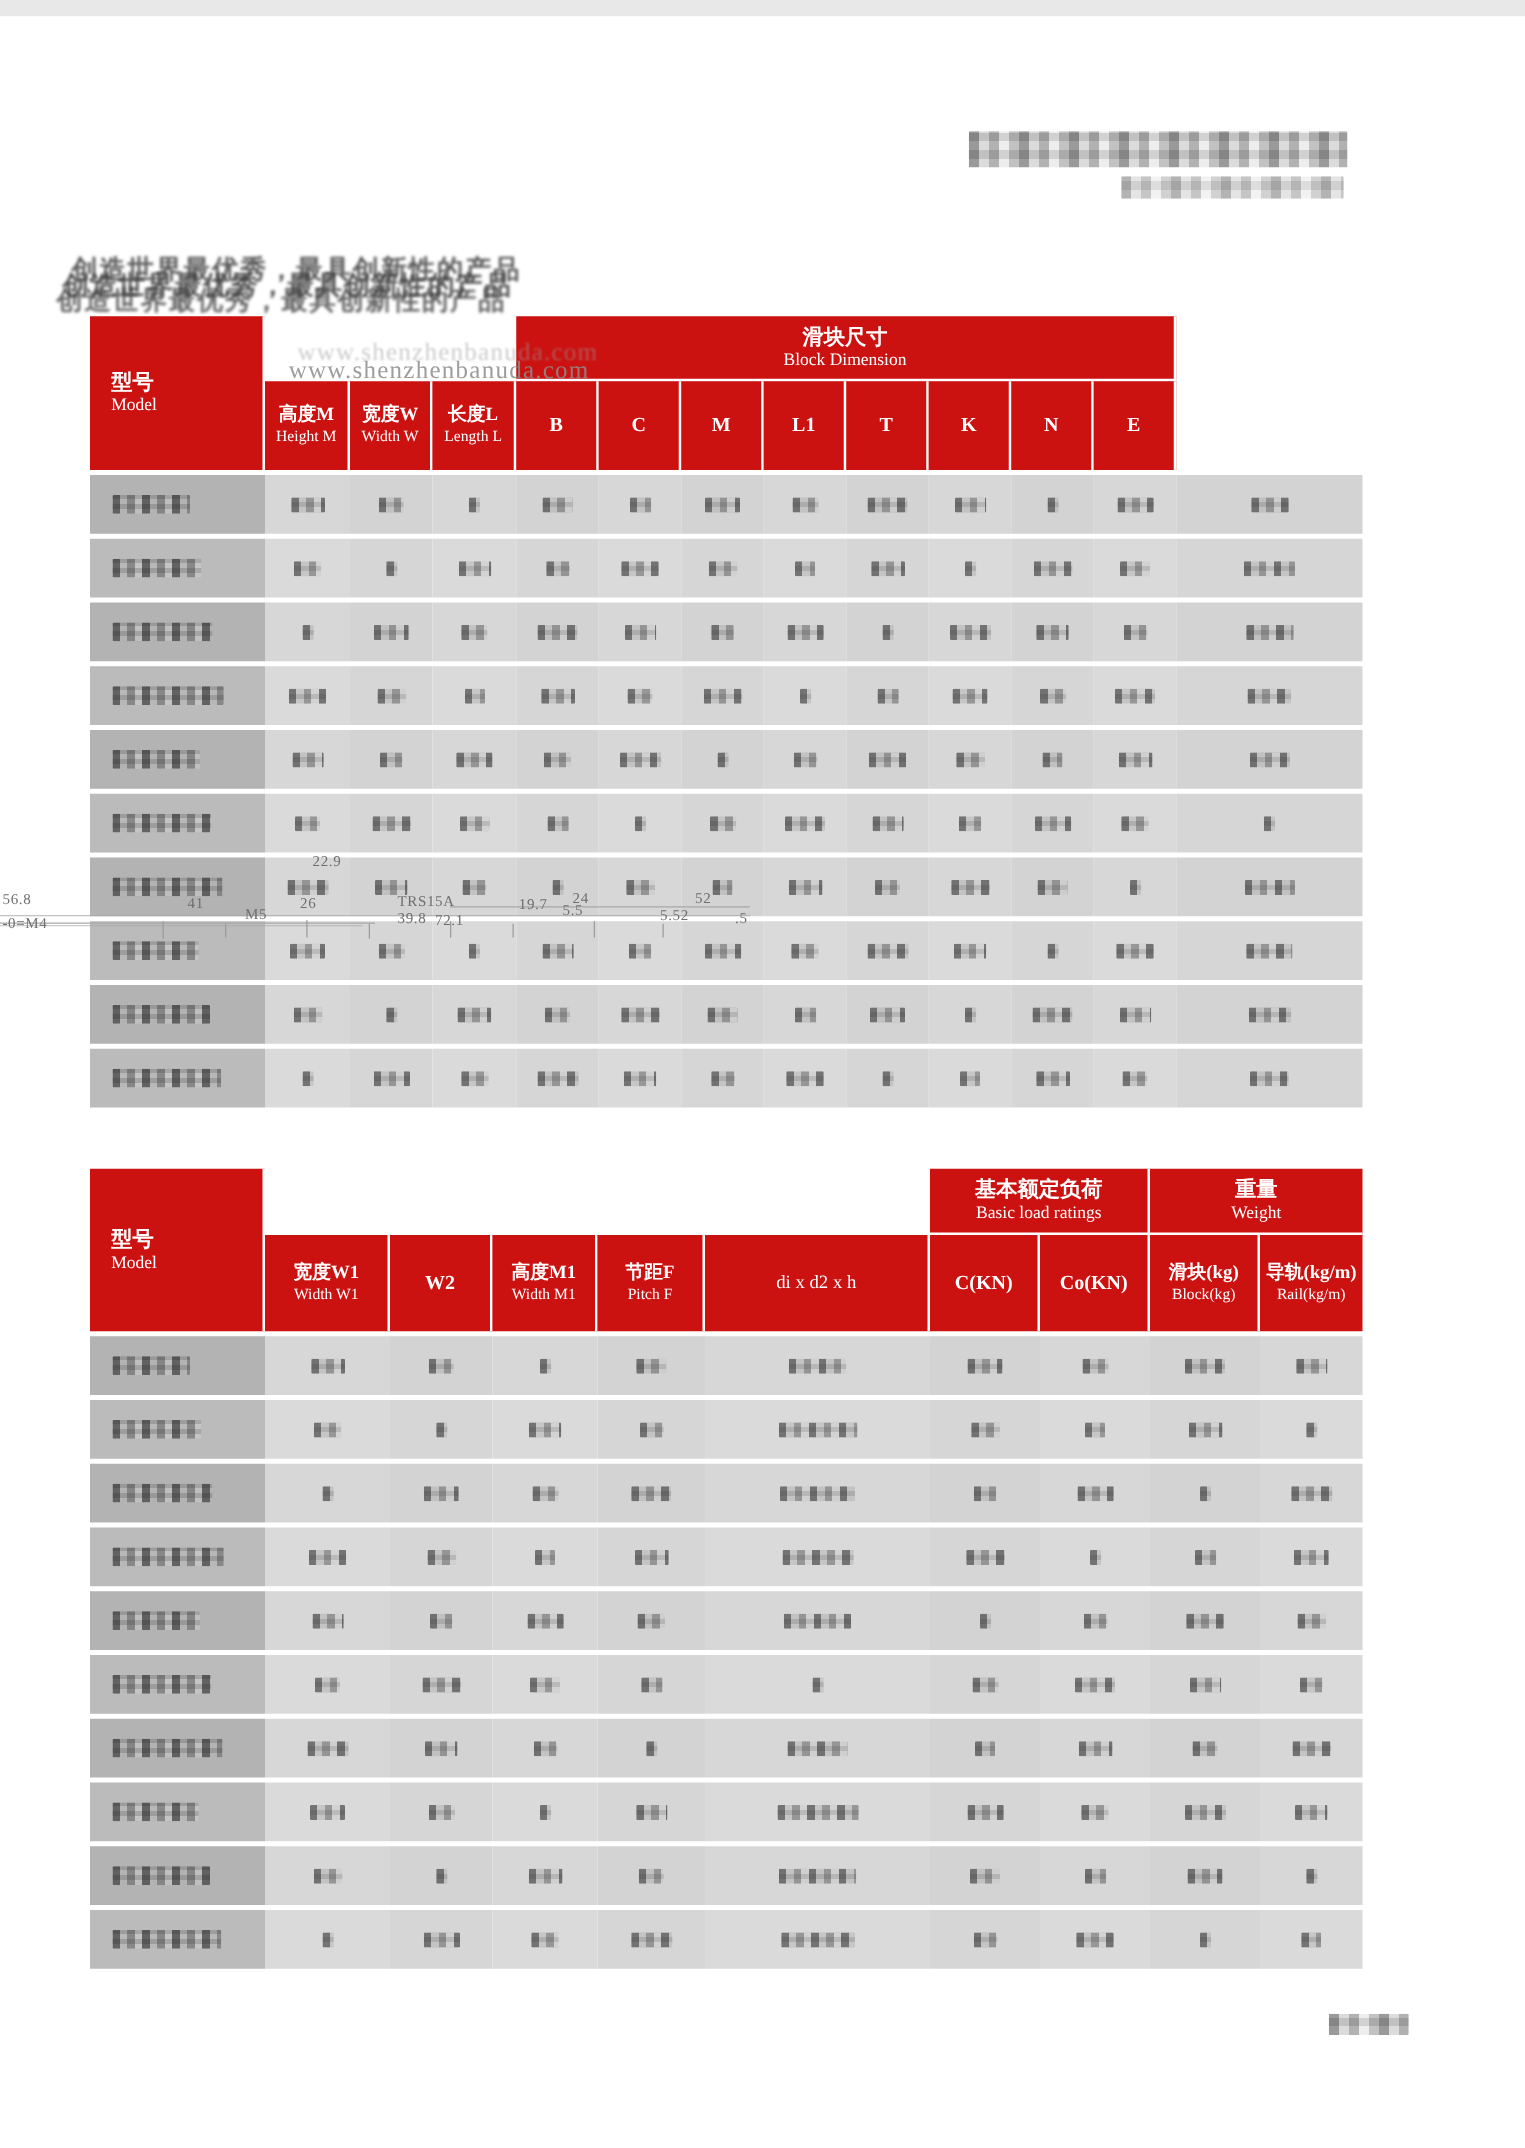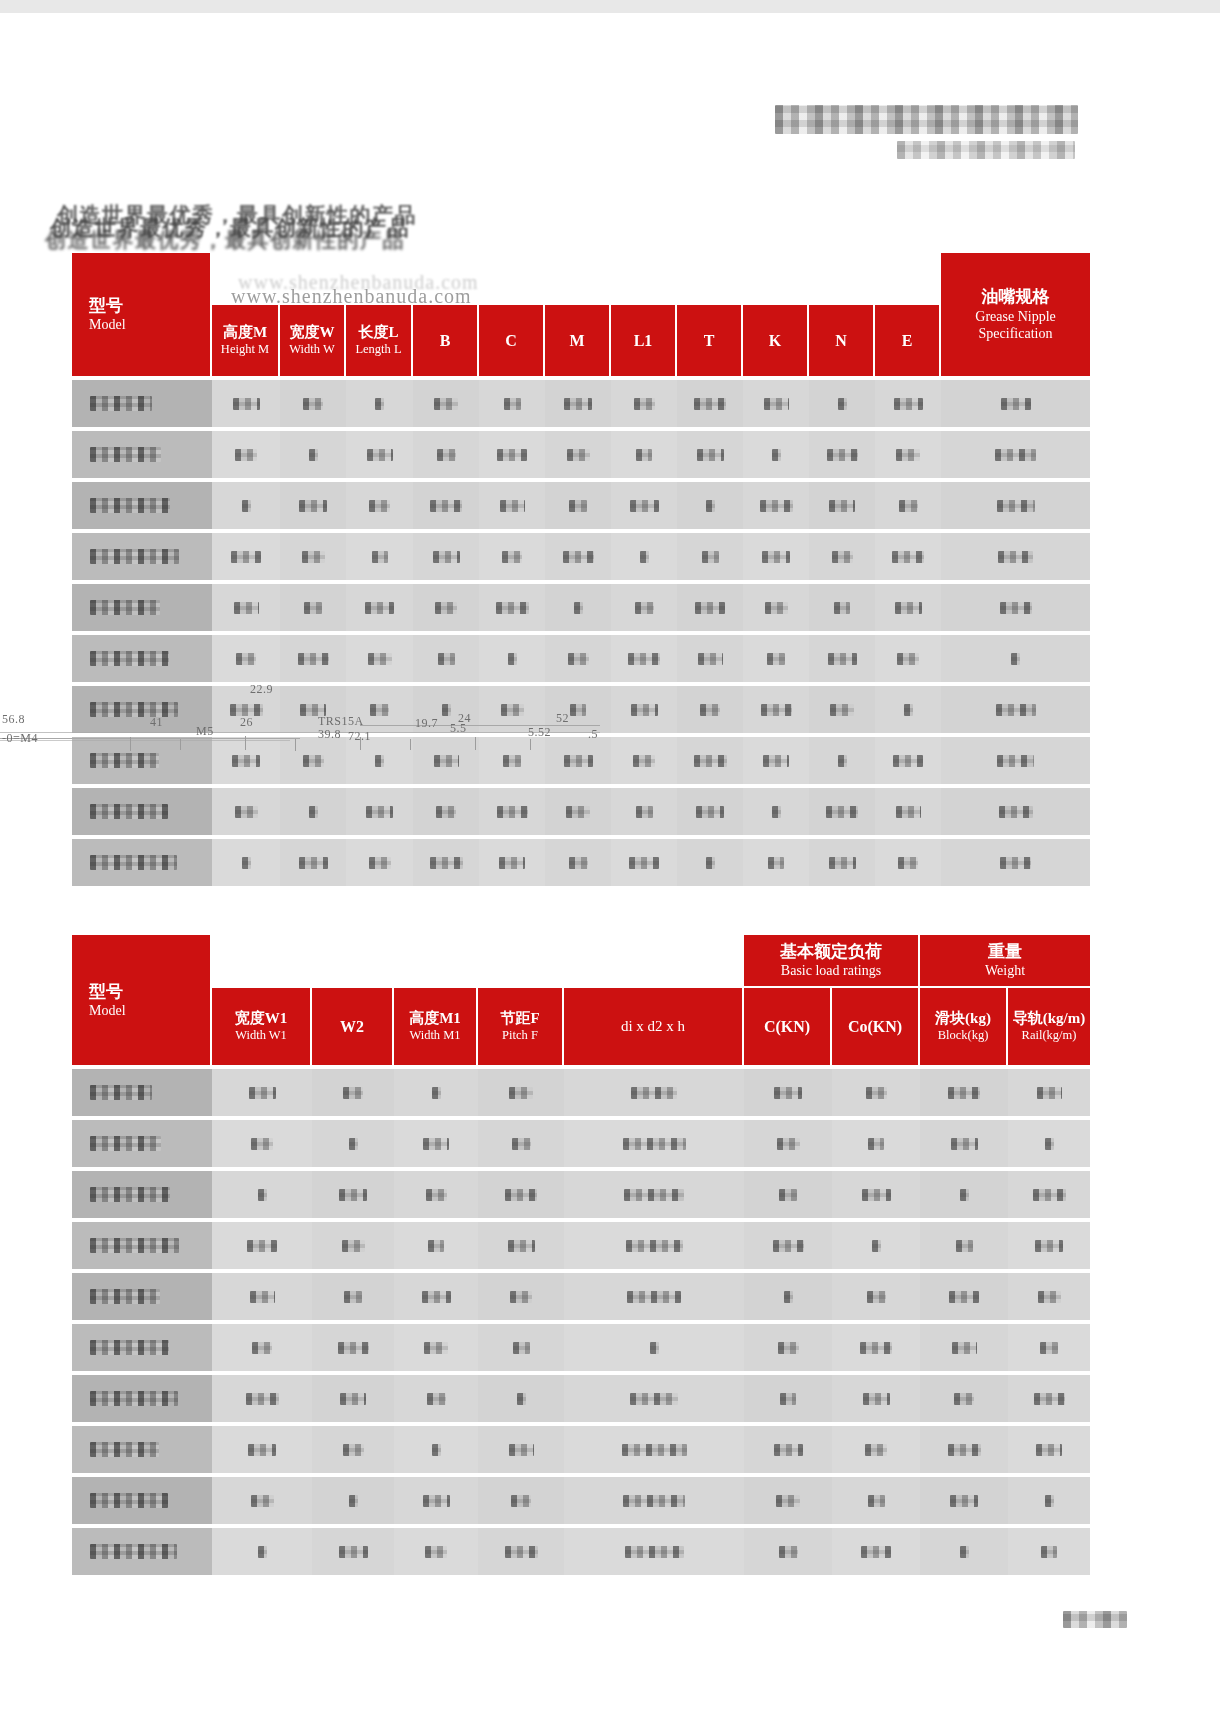--- a/index.html
+++ b/index.html
@@ -103,24 +103,23 @@
 
   <div class="watermark w1">www.shenzhenbanuda.com</div>
   <div class="watermark w2">www.shenzhenbanuda.com</div>
 
   <div class="tbl t1">
     <div class="t-head">
       <div class="hc h-model br">
         <span class="cn">型号</span>
         <span class="en">Model</span>
       </div>
-      <div class="hc h-grease">
-        <span class="cn">油嘴规格</span>
-        <span class="en">Grease Nipple</span>
-        <span class="en">Specification</span>
+      <div class="hc h-g2 br bb">
+        <span class="cn">滑块尺寸</span>
+        <span class="en">Block Dimension</span>
       </div>
       <div class="hc small row2 br" style="grid-column:2">
         <span class="cn">高度M</span>
         <span class="en">Height M</span>
       </div>
       <div class="hc small row2 br" style="grid-column:3">
         <span class="cn">宽度W</span>
         <span class="en">Width W</span>
       </div>
       <div class="hc small row2 br" style="grid-column:4">

